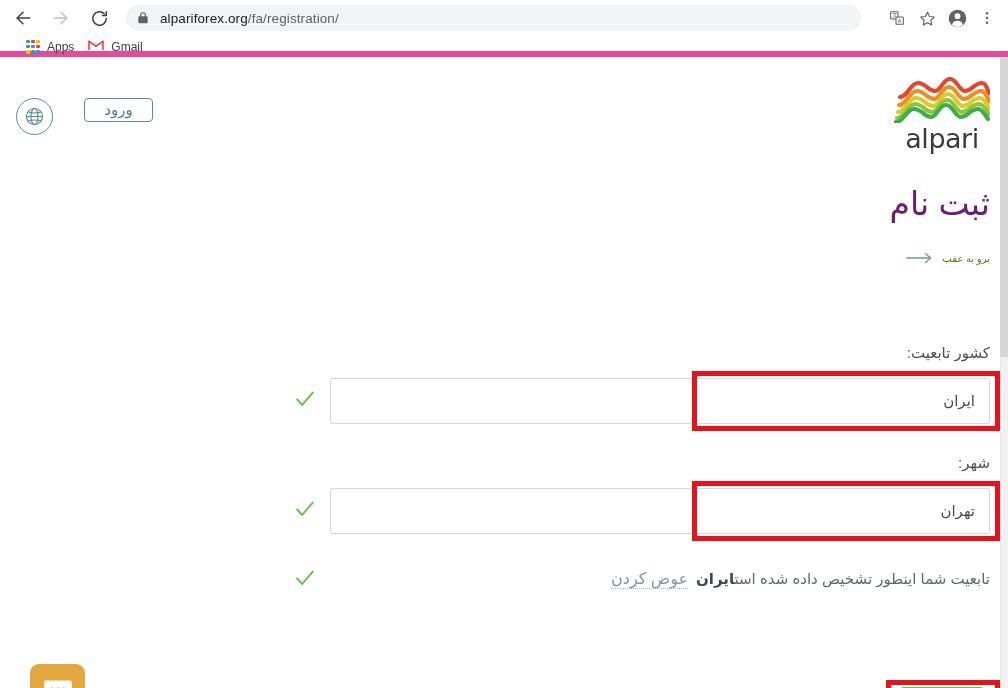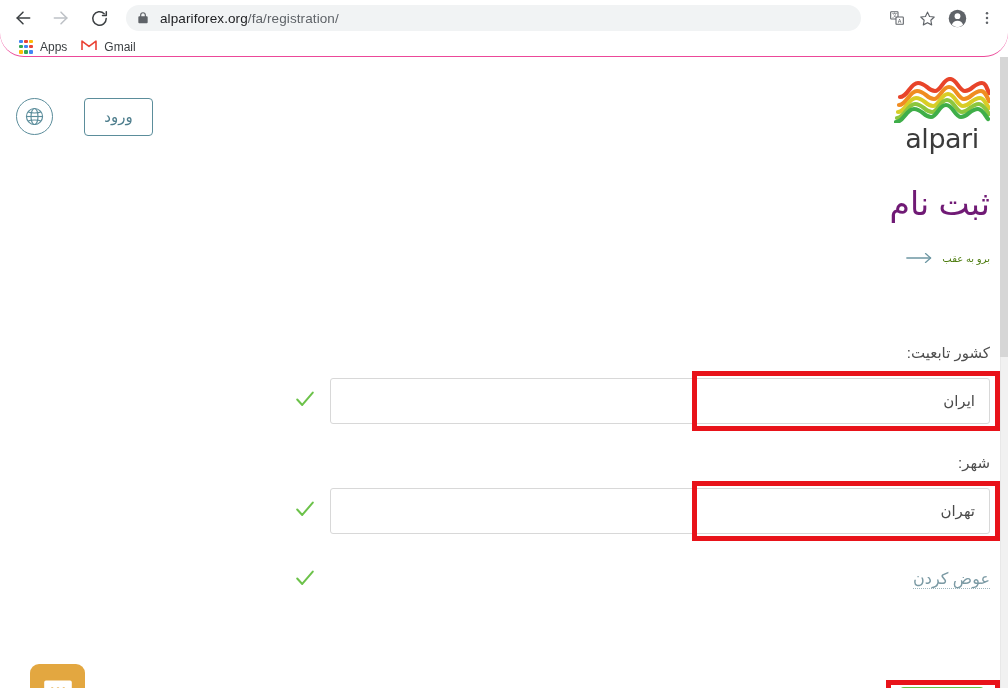--- a/index.html
+++ b/index.html
@@ -8,22 +8,21 @@
     font-family: "Liberation Sans", "DejaVu Sans", sans-serif;
     background: #ffffff;
     overflow: hidden;
   }
 
   
   .browser {
     position: absolute; left: 0; top: 0;
     width: 1008px; height: 57px;
     background: #ffffff;
-    border-bottom: 1px solid #ec4899;
-    border-radius: 24px;
+    border-bottom: 6px solid #ec4899;
   }
   .nav-row {
     position: absolute; left: 0; top: 0;
     width: 1008px; height: 36px;
     display: flex; align-items: center;
   }
   .nav-btn {
     width: 30px; height: 30px;
     display: flex; align-items: center; justify-content: center;
     color: #5f6368; flex: none;
@@ -57,21 +56,21 @@
   .chrome-icon {
     width: 30px; height: 30px; flex: none;
     display: flex; align-items: center; justify-content: center;
     color: #5f6368;
   }
 
   .bookmarks-row {
     position: absolute; left: 0; top: 36px;
     width: 1008px; height: 21px;
     display: flex; align-items: center;
-    padding-left: 19px;
+    padding-left: 26px;
   }
   .bm-item {
     display: flex; align-items: center;
     margin-right: 14px;
     font-size: 12px; color: #3c4043;
   }
   .bm-item .bm-label { margin-left: 7px; }
   .apps-grid {
     width: 14px; height: 14px;
     display: grid;
@@ -120,21 +119,21 @@
 
   .lang-circle {
     position: absolute; left: 16px; top: 41px;
     width: 37px; height: 37px;
     border: 1px solid #5b8d9b;
     border-radius: 50%;
     display: flex; align-items: center; justify-content: center;
   }
   .login-btn {
     position: absolute; left: 84px; top: 41px;
-    width: 69px; height: 38px;
+    width: 69px; height: 24px;
     border: 1px solid #5b8d9b;
     border-radius: 4px;
     color: #4d7d8c;
     display: flex; align-items: center; justify-content: center;
     font-size: 15px;
     background: #fff;
   }
 
   .page-title {
     position: absolute; right: 10px; top: 127px;
@@ -406,20 +405,21 @@
     <div class="field-row" style="top:431px">
       <input class="field-input" type="text" value="تهران" style="">
       <span class="check-ok">
         <svg width="22" height="22" viewBox="0 0 24 24" fill="none" stroke="#6cc24a" stroke-width="2.2" stroke-linecap="round" stroke-linejoin="round">
           <polyline points="3.5,12.5 9,18.5 20.5,5"></polyline>
         </svg>
       </span>
     </div>
 
     <div class="hint-row">
+      <span class="hint-text"><span>تابعیت شما اینطور تشخیص داده شده است</span><strong>ایران</strong></span>
       <span class="hint-change">عوض کردن</span>
       <span class="check-ok" style="position:absolute;left:-36px;top:-2px">
         <svg width="22" height="22" viewBox="0 0 24 24" fill="none" stroke="#6cc24a" stroke-width="2.2" stroke-linecap="round" stroke-linejoin="round">
           <polyline points="3.5,12.5 9,18.5 20.5,5"></polyline>
         </svg>
       </span>
     </div>
 
     <button class="continue-btn">ادامه</button>
 

